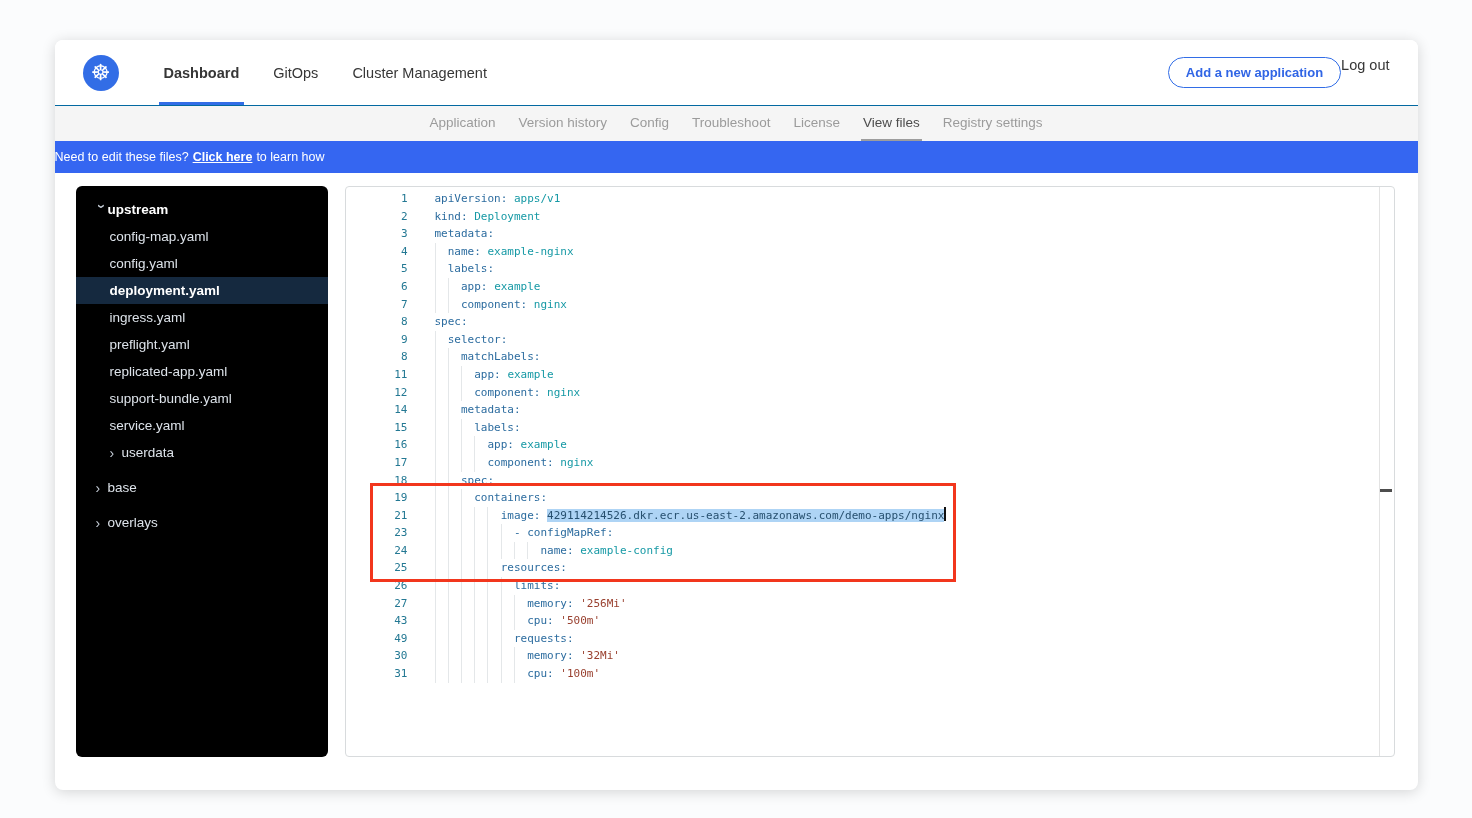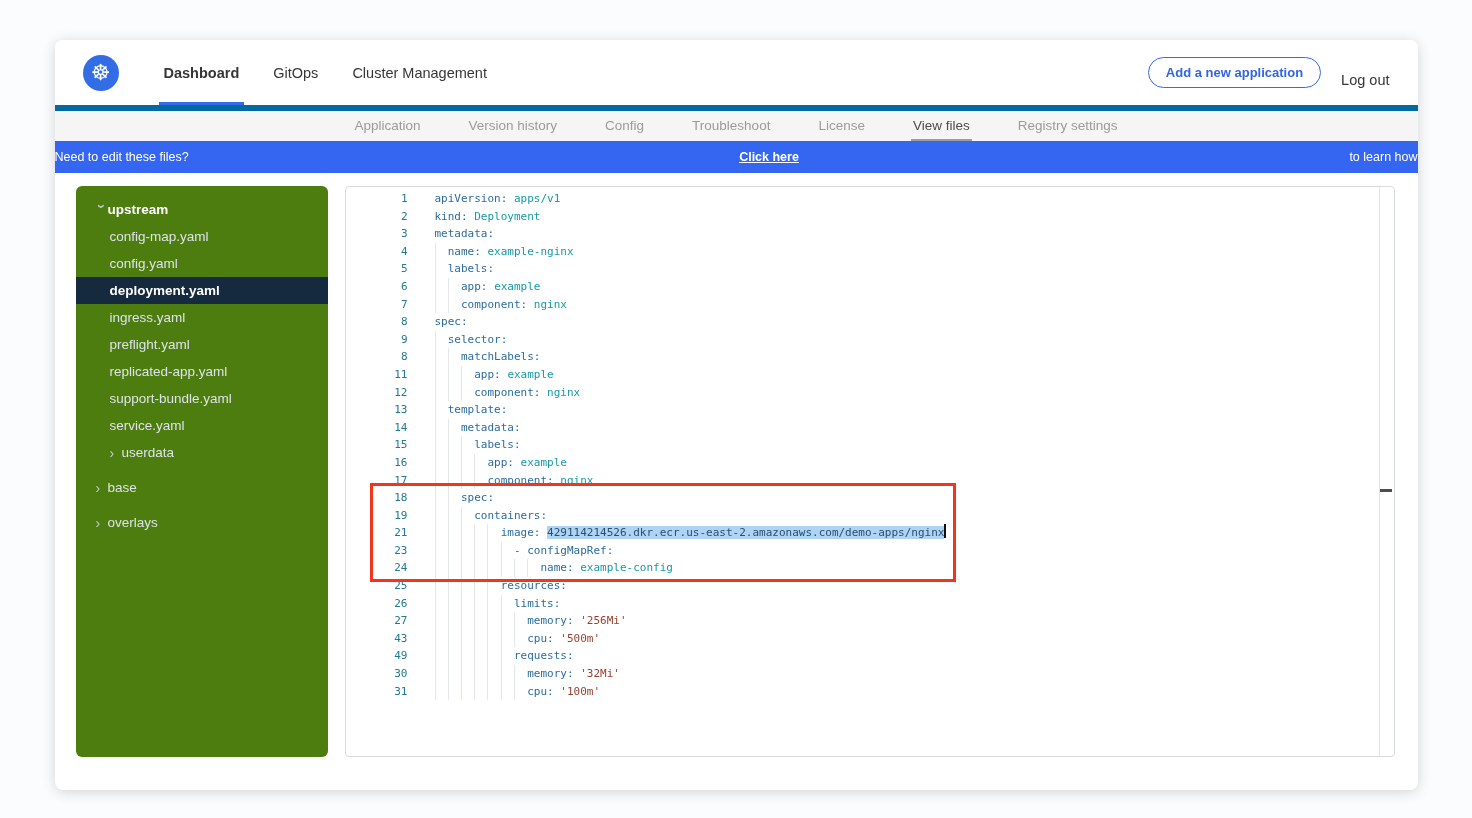--- a/index.html
+++ b/index.html
@@ -10,41 +10,41 @@
           box-shadow:0 2px 14px rgba(0,0,0,.16); overflow:hidden; }
 
   
   .topnav { height:65px; display:flex; align-items:center; padding:0 16px 0 28px; background:#fff; }
   .logo { width:36px; height:36px; border-radius:50%; background:#326de6; color:#fff; display:flex;
           align-items:center; justify-content:center; font-size:22px; line-height:1; flex:0 0 auto; }
   .navitems { display:flex; height:100%; margin-left:40px; gap:24px; }
   .navitem { display:flex; align-items:center; height:100%; padding:0 5px; font-size:14.5px; color:#363636;
              cursor:pointer; border-bottom:3px solid transparent; padding-top:3px; }
   .navitem.active { font-weight:bold; border-bottom-color:#326de6; }
-  .nav-right { margin-left:auto; display:flex; align-items:flex-end; gap:20px; padding-right:12px; }
+  .nav-right { margin-left:auto; display:flex; align-items:flex-start; padding-right:12px; }
   .add-btn { height:31px; border:1px solid #326de6; border-radius:16px; color:#3065e5; background:#fff;
              font-weight:bold; font-size:13px; padding:0 17px; font-family:"Liberation Sans", sans-serif; cursor:pointer; }
   .logout { font-size:14.5px; color:#363636; cursor:pointer; }
 
   
-  .tabs { height:36px; background:#f5f5f5; border-top:6px solid #0369a1; display:flex; justify-content:center;
-          align-items:stretch; gap:44px; }
+  .tabs { height:36px; background:#f5f5f5; border-top:1px solid #0369a1; display:flex; justify-content:center;
+          align-items:stretch; gap:19px; }
   .tab { display:flex; align-items:center; font-size:13.5px; color:#9b9b9b; cursor:pointer;
          border-bottom:2px solid transparent; padding:0 2px; }
   .tab.active { color:#4d4d4d; border-bottom-color:#9d9d9d; }
 
   
-  .banner { height:32px; background:#3566f1; color:#fff; display:flex; align-items:center; justify-content:space-between;
+  .banner { height:32px; background:#3566f1; color:#fff; display:flex; align-items:center; justify-content:flex-start;
             font-size:12.5px; }
   .banner b { text-decoration:underline; cursor:pointer; margin:0 4px; }
 
   
   .content { display:flex; padding:13px 23px 33px 21px; gap:17px; }
 
-  .sidebar { width:252px; height:571px; background:#4d7c0f; border-radius:6px; padding:10px 0; overflow:hidden; flex:0 0 auto; }
+  .sidebar { width:252px; height:571px; background:#000000; border-radius:6px; padding:10px 0; overflow:hidden; flex:0 0 auto; }
   .tree-row { height:27px; display:flex; align-items:center; font-size:13.5px; color:#dde3ea; cursor:pointer; }
   .tree-row .chev { display:inline-block; font-size:14px; color:#c4ccd6; width:12px; }
   .tree-row .chev.exp { transform:rotate(90deg); }
   .tree-row.lvl0 { padding-left:20px; }
   .tree-row.lvl1 { padding-left:34px; }
   .tree-row.folder-top { margin-top:8px; }
   .tree-row.bold { font-weight:bold; color:#fff; }
   .tree-row.selected { background:#15293f; font-weight:bold; color:#fff; }
 
   .editor { flex:1; height:571px; border:1px solid #d8dbdd; border-radius:4px; background:#fff;
@@ -188,24 +188,20 @@
           </div>
           <div class="code-line">
             <div class="ln">11</div>
             <div class="code-body"><span class="guide" style="left: 0ch;"></span><span class="guide" style="left: 2ch;"></span><span class="guide" style="left: 4ch;"></span><span style="white-space: pre;"><span>      </span><span class="tok-key">app:</span><span> </span><span class="tok-val">example</span></span></div>
           </div>
           <div class="code-line">
             <div class="ln">12</div>
             <div class="code-body"><span class="guide" style="left: 0ch;"></span><span class="guide" style="left: 2ch;"></span><span class="guide" style="left: 4ch;"></span><span style="white-space: pre;"><span>      </span><span class="tok-key">component:</span><span> </span><span class="tok-val">nginx</span></span></div>
           </div>
           <div class="code-line">
-            <div class="ln">13</div>
-            <div class="code-body"><span class="guide" style="left: 0ch;"></span><span style="white-space: pre;"><span>  </span><span class="tok-key">template:</span></span></div>
-          </div>
-          <div class="code-line">
             <div class="ln">14</div>
             <div class="code-body"><span class="guide" style="left: 0ch;"></span><span class="guide" style="left: 2ch;"></span><span style="white-space: pre;"><span>    </span><span class="tok-key">metadata:</span></span></div>
           </div>
           <div class="code-line">
             <div class="ln">15</div>
             <div class="code-body"><span class="guide" style="left: 0ch;"></span><span class="guide" style="left: 2ch;"></span><span class="guide" style="left: 4ch;"></span><span style="white-space: pre;"><span>      </span><span class="tok-key">labels:</span></span></div>
           </div>
           <div class="code-line">
             <div class="ln">16</div>
             <div class="code-body"><span class="guide" style="left: 0ch;"></span><span class="guide" style="left: 2ch;"></span><span class="guide" style="left: 4ch;"></span><span class="guide" style="left: 6ch;"></span><span style="white-space: pre;"><span>        </span><span class="tok-key">app:</span><span> </span><span class="tok-val">example</span></span></div>

